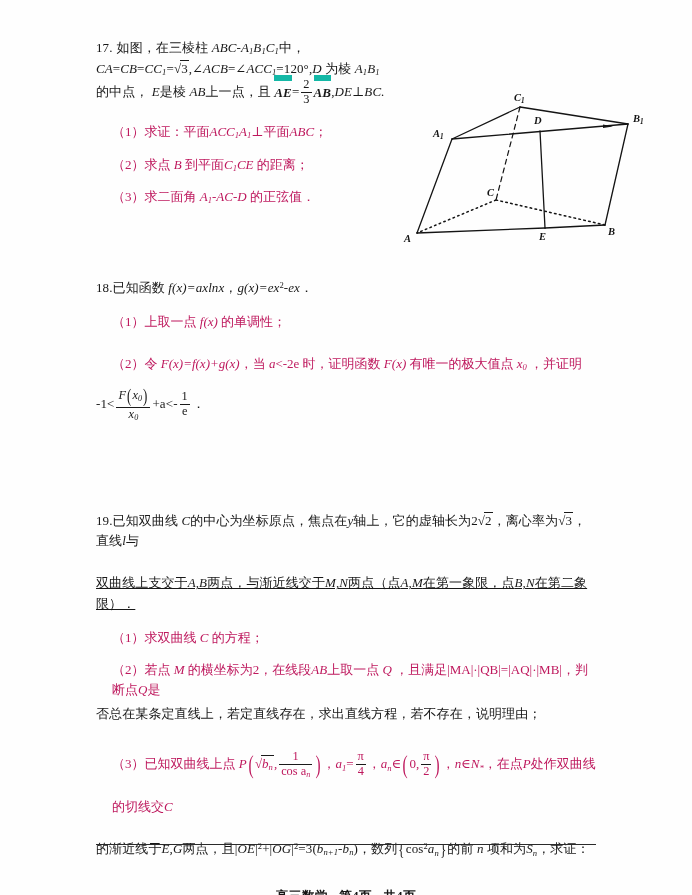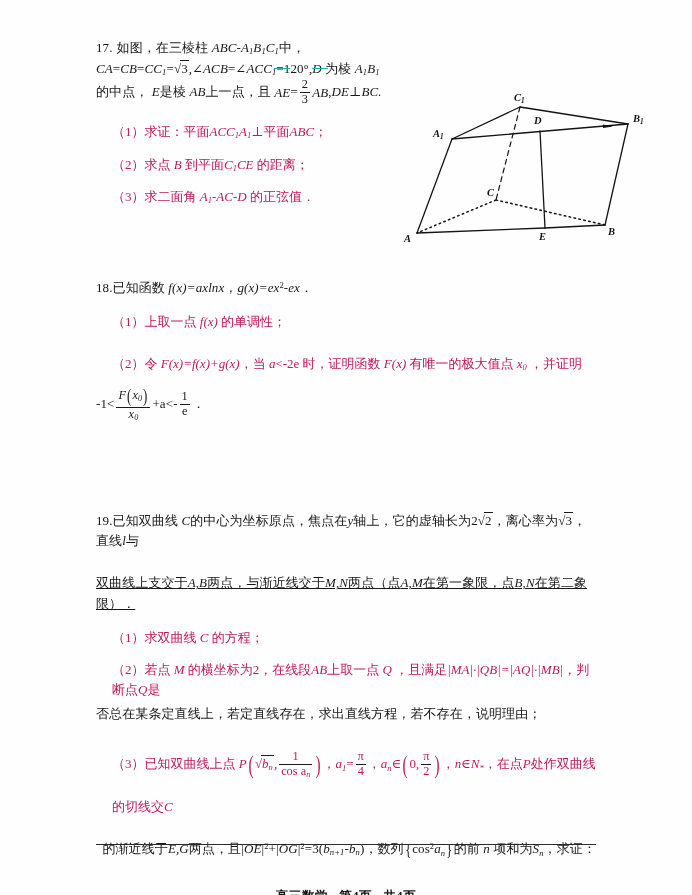--- a/index.html
+++ b/index.html
@@ -65,23 +65,24 @@
   .sqrt { white-space: nowrap; }
   .sqrt > .rad { font-style: normal; }
   .sqrt > .rnd {
     border-top: 1px solid #1a1a1a;
     padding: 0 1px 0 1px;
     margin-left: -1px;
   }
 
   
   .vec {
-    border-top: 1px solid #14b8a6;
-    padding-top: 16px;
+    border-top: 6px solid #14b8a6;
+    padding-top: 4px;
     font-style: italic;
+    font-weight: bold;
   }
 
   
   .frac {
     display: inline-block;
     vertical-align: middle;
     text-align: center;
     font-size: 0.95em;
     line-height: 1.12;
     margin: 0 2px;
@@ -301,35 +302,35 @@
 
       <div class="sp-sm"></div>
 
       <p class="sub-para">
         <span>（1）</span><span>求双曲线</span> <i>C</i> <span>的方程；</span>
       </p>
 
       <div class="sp-sm"></div>
 
       <p class="sub-para">
-        <span>（2）</span><span>若点</span> <i>M</i> <span>的横坐标为2，在线段</span><i>AB</i><span>上取一点</span> <i>Q</i> <span>，且满足</span><i class="abs" style="font-style:italic;">|MA|·|QB|=|AQ|·|MB|</i><span>，判断点</span><i>Q</i><span>是</span>
+        <span>（2）</span><span>若点</span> <i>M</i> <span>的横坐标为2，在线段</span><i>AB</i><span>上取一点</span> <i>Q</i> <span>，且满足</span><i class="abs" style="">|MA|·|QB|=|AQ|·|MB|</i><span>，判断点</span><i>Q</i><span>是</span>
       </p>
 
       <p class="para" style="">
         <span>否总在某条定直线上，若定直线存在，求出直线方程，若不存在，说明理由；</span>
       </p>
 
       <div class="sp-sm"></div>
 
       <p class="sub-para" style="line-height:2.2;">
         <span>（3）</span><span>已知双曲线上点</span>
         <i>P</i><span class="bigp">(</span><span class="sqrt"><span class="rad">√</span><span class="rnd"><i>b</i><sub>n</sub></span></span>,<span class="frac"><span class="num">1</span><span class="den"><span class="up">cos a</span><sub>n</sub></span></span><span class="bigp">)</span><span>，</span><i>a</i><sub>1</sub><span>=</span><span class="frac"><span class="num up">π</span><span class="den">4</span></span><span>，</span><i>a</i><sub>n</sub><span>∈</span><span class="bigp">(</span><span>0,</span><span class="frac"><span class="num up">π</span><span class="den">2</span></span><span class="bigp">)</span><span>，</span><i>n∈N</i><sub>*</sub><span>，在点</span><i>P</i><span>处作双曲线的切线交</span><i>C</i>
       </p>
 
-      <p class="para" style="margin-top:10px;line-height:2.2;text-align:right;">
+      <p class="para" style="margin-top:10px;line-height:2.2;">
         <span>的渐近线于</span><i>E,G</i><span>两点，且</span><span class="abs">|<i>OE</i>|<sup>2</sup><span>+</span>|<i>OG</i>|<sup>2</sup><span>=3</span>(<i>b</i><sub>n+1</sub><i>-b</i><sub>n</sub>)</span><span>，数列</span><span class="bigbr">{</span><span class="up">cos</span><sup>2</sup><i>a</i><sub>n</sub><span class="bigbr">}</span><span>的前</span> <i>n</i> <span>项和为</span><i>S</i><sub>n</sub><span>，求证：</span>
       </p>
 
       <p class="para" style="margin-top:14px;line-height:2.6;">
         <span class="frac"><span class="num">2</span></span><span class="frac"><span class="num">1</span></span><span class="bigp">(</span><span class="frac"><span class="num">1</span></span><span class="bigp">)</span><span class="bigbr">[</span><span class="bigbr">]</span>
       </p>
     </div>
 
   </div>
 

